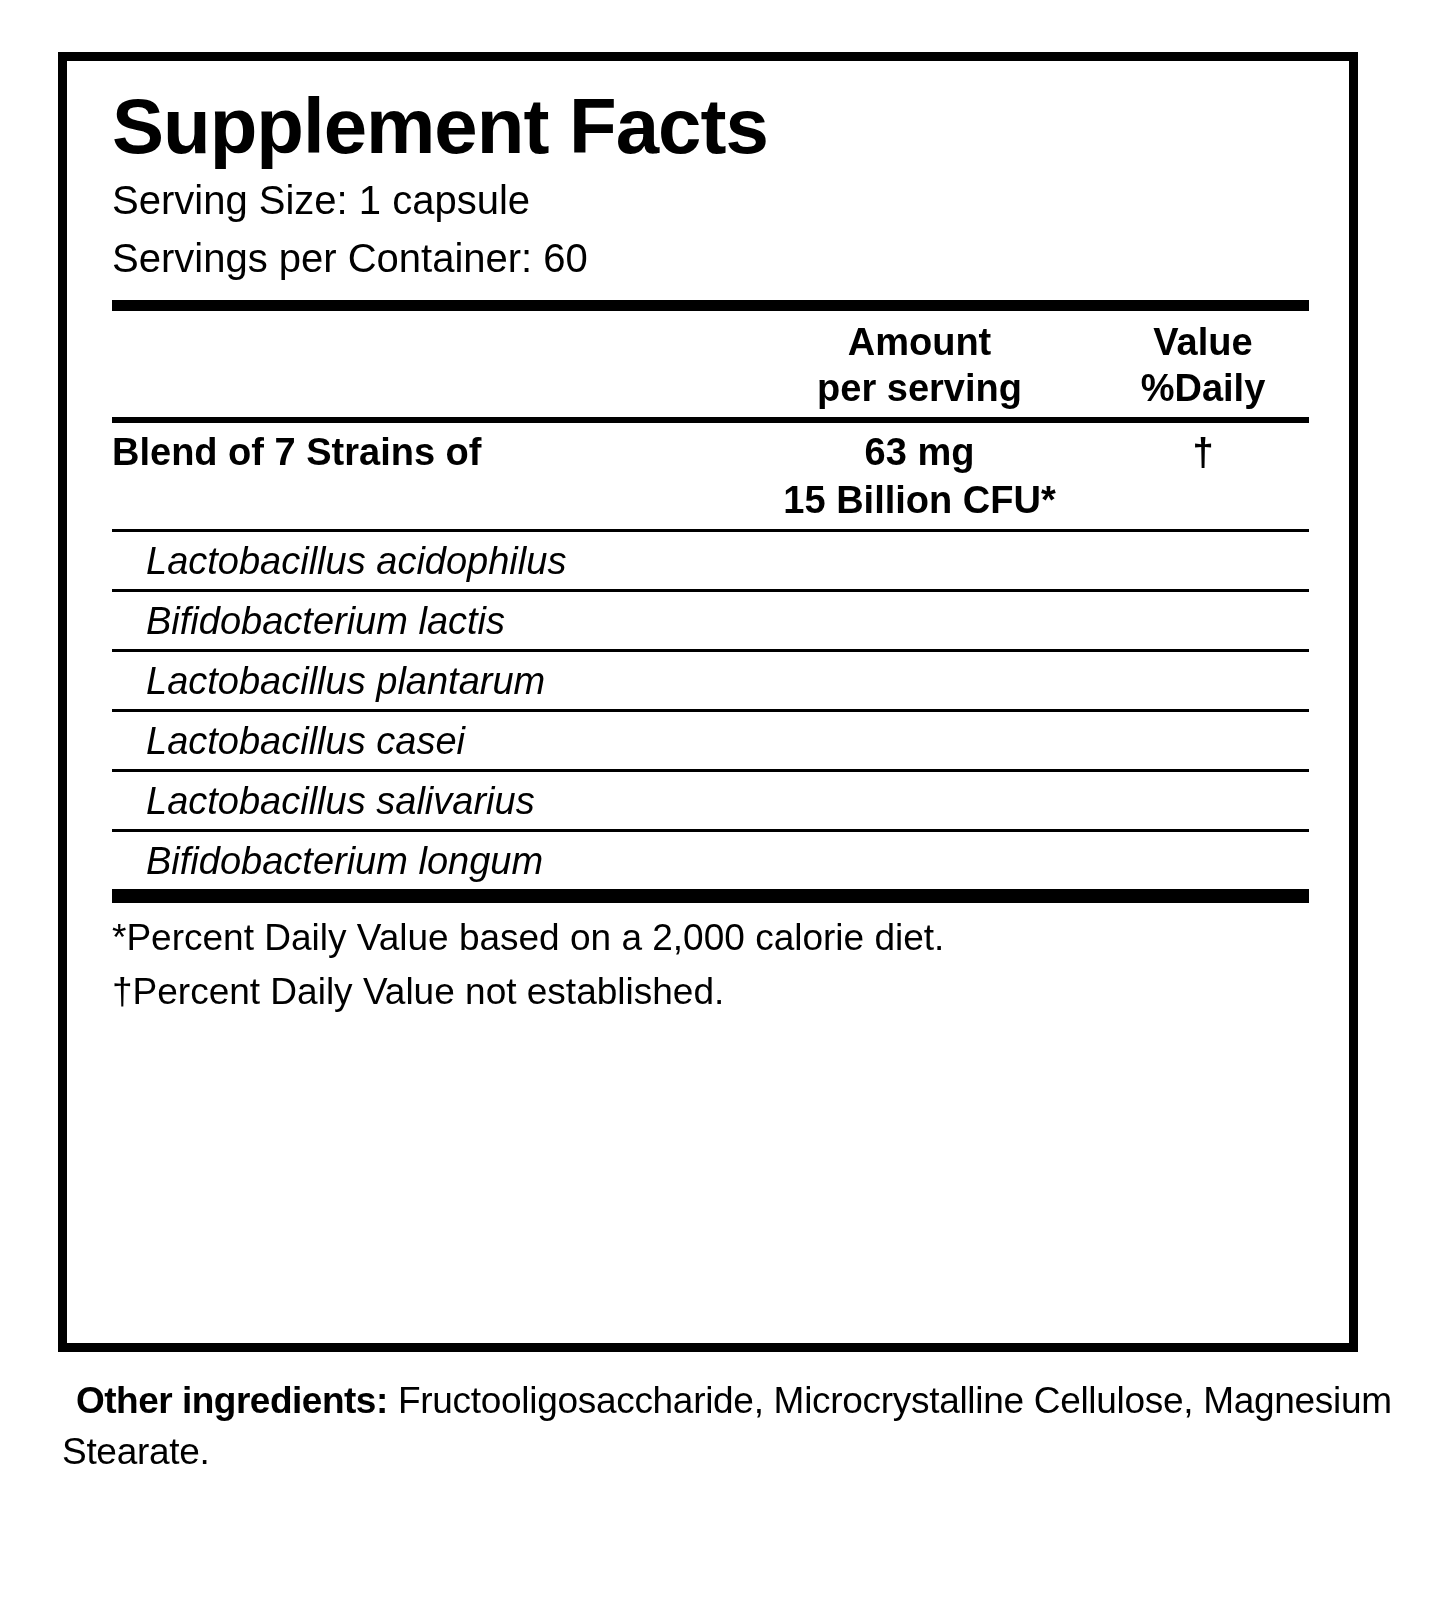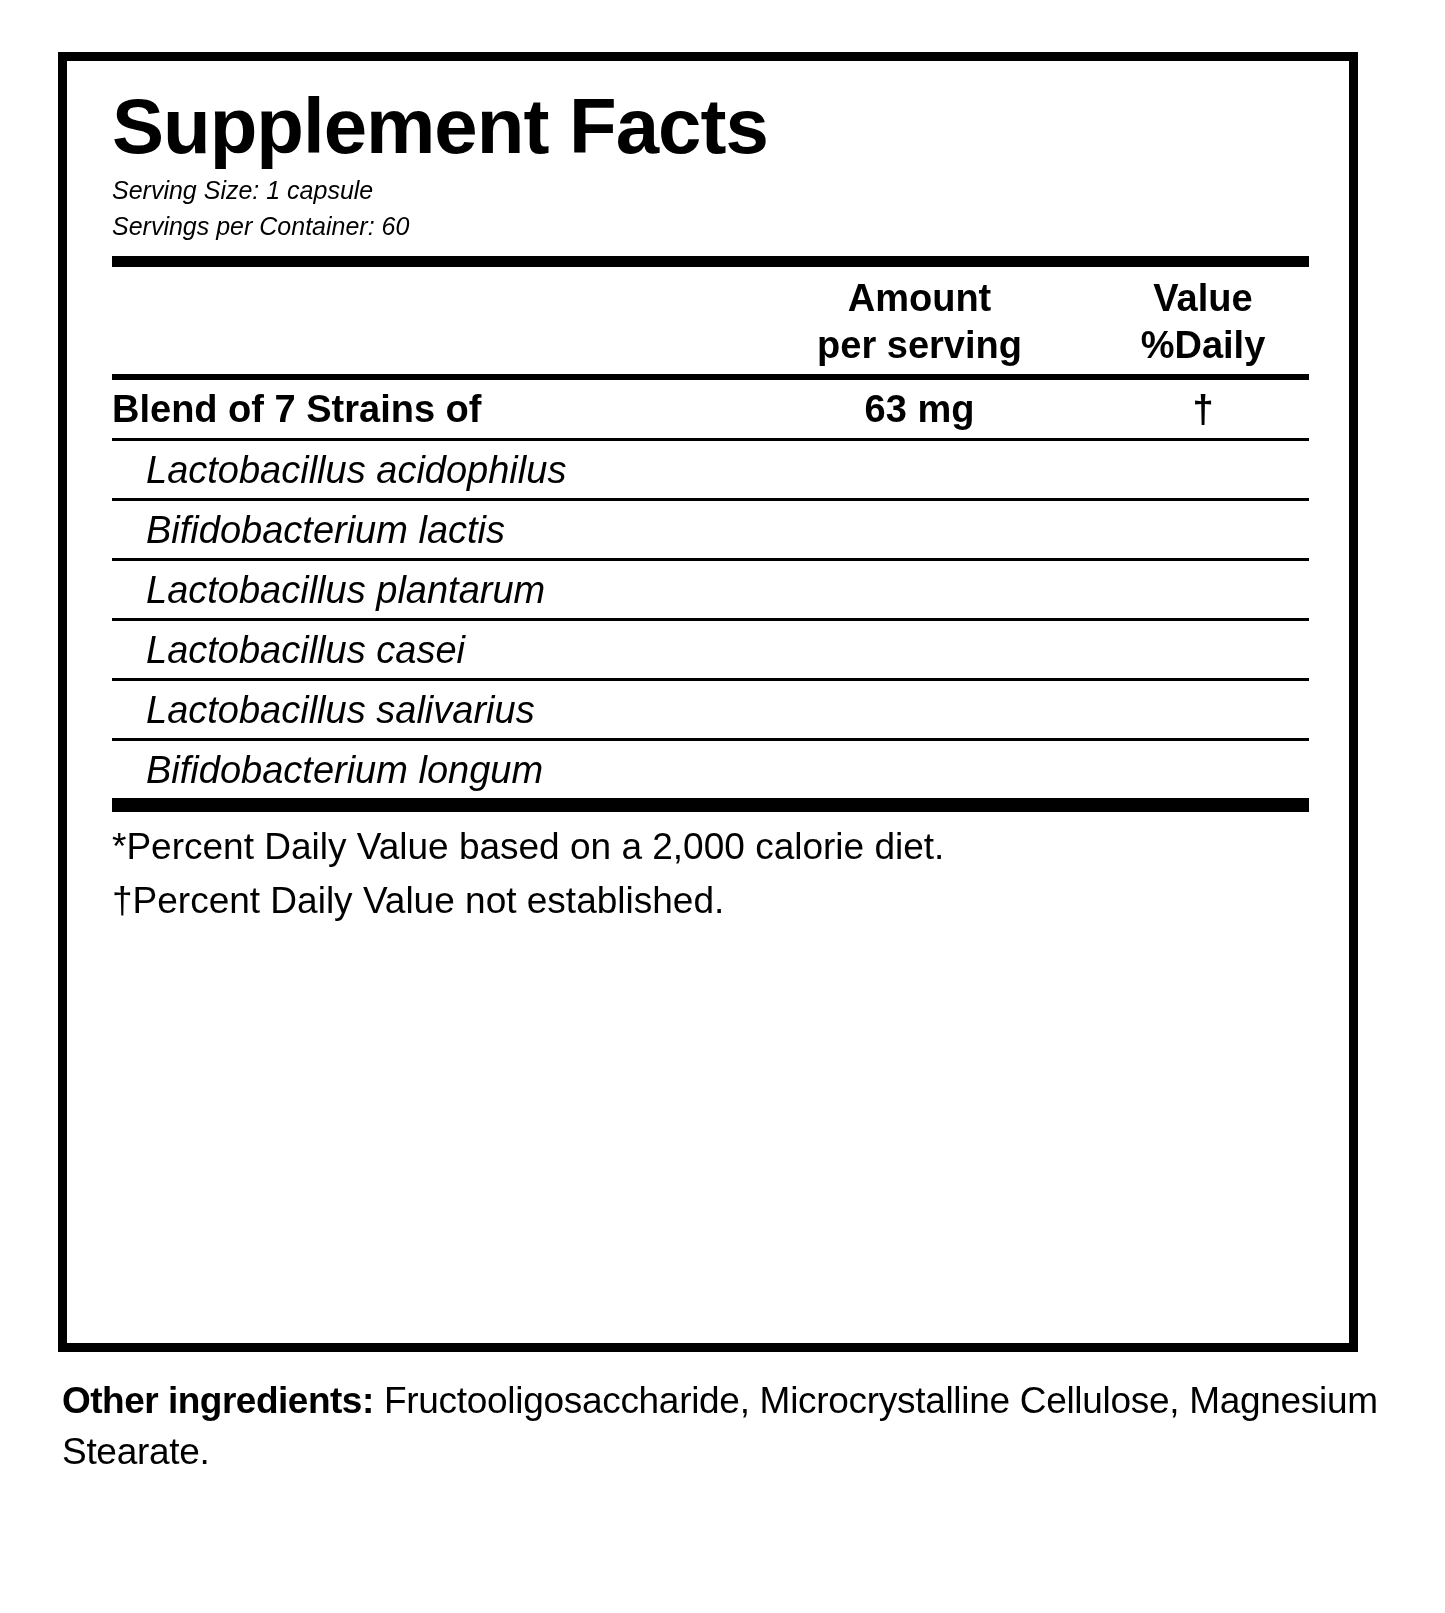--- a/index.html
+++ b/index.html
@@ -45,24 +45,23 @@
   .title {
     font-size: 78px;
     font-weight: bold;
     letter-spacing: -1px;
     line-height: 1.12;
     margin: 0 0 2px 0;
     white-space: nowrap;
   }
 
   .serving-line {
-    font-size: 25px;
+    font-size: 40px;
     line-height: 1.44;
     white-space: nowrap;
-    font-style: italic;
   }
 
   .rule-thick {
     height: 11px;
     background: #000000;
     margin-top: 12px;
   }
   .rule-thick-2 {
     height: 11px;
     background: #000000;
@@ -151,20 +150,21 @@
     left: 62px;
     top: 1375px;
     width: 1330px;
     font-size: 37px;
     line-height: 1.38;
     font-family: "Liberation Sans", sans-serif;
   }
   .other .oi-label {
     font-weight: bold;
     letter-spacing: -0.5px;
+    margin-left: 14px;
   }
   .other .oi-text {
     letter-spacing: -0.3px;
   }
 </style>
 </head>
 <body>
 
 <div class="page">
 
@@ -191,20 +191,21 @@
       </div>
 
       <div class="rule-med"></div>
 
       <div class="blend-row">
         <div class="blend-name">
           <div>Blend of 7 Strains of</div>
         </div>
         <div class="blend-amount">
           <div>63 mg</div>
+          <div>15 Billion CFU*</div>
         </div>
         <div class="blend-dv">†</div>
       </div>
 
       <div class="rule-thin"></div>
       <div class="strain-row">Lactobacillus acidophilus</div>
 
       <div class="rule-thin"></div>
       <div class="strain-row">Bifidobacterium lactis</div>
 

